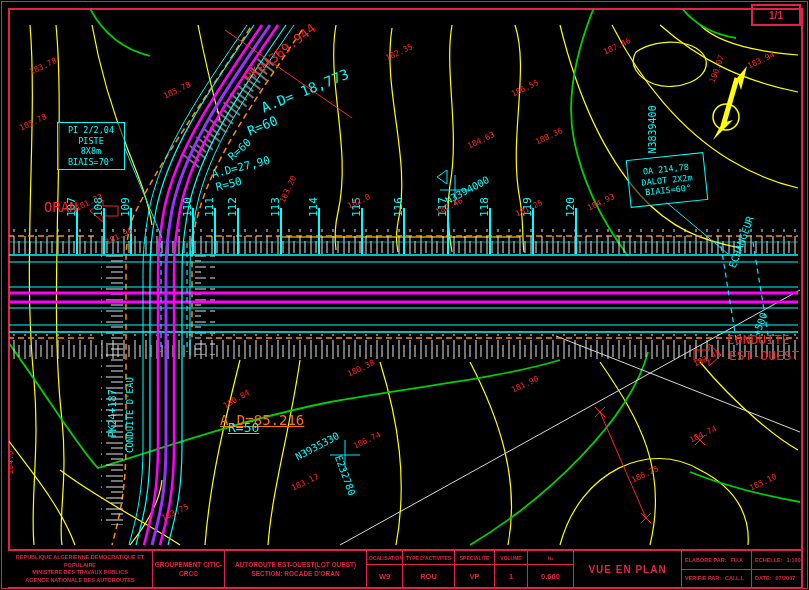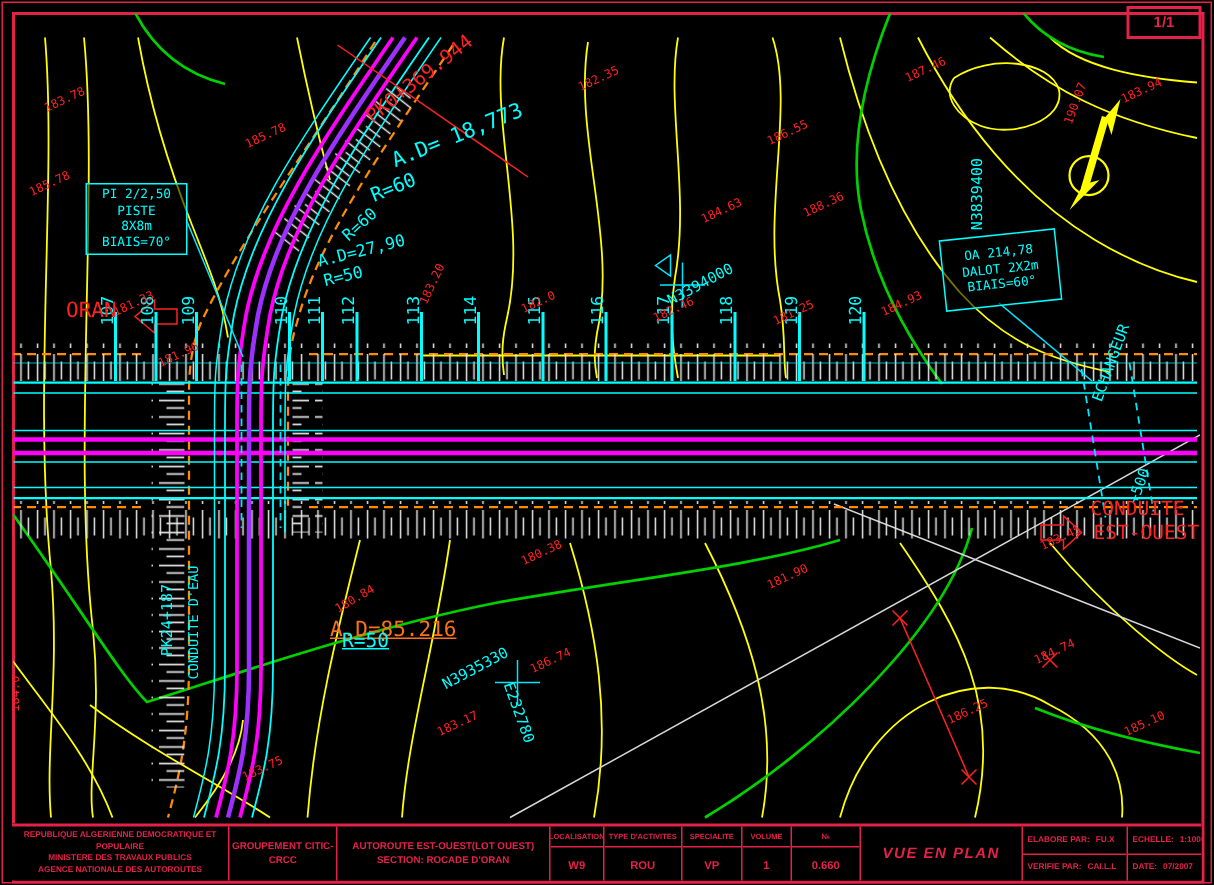--- a/index.html
+++ b/index.html
@@ -165,21 +165,21 @@
           <g>
             <path d="M737,78 L723,126" stroke="#ffff00" stroke-width="5" fill="none"></path>
             <path d="M713,140 L733,120 L722,123 Z" fill="#ffff00"></path>
             <path d="M737,78 L747,66 L741,90 Z" fill="#ffff00"></path>
             <circle cx="726" cy="117" r="13" stroke="#ffff00" stroke-width="1.5" fill="none"></circle>
           </g>
         </g>
       </svg>
 
       <div class="cadbox" id="pibox" style="left:57px;top:122px;width:66px;height:46px;">
-        <div>PI 2/2,50</div>
+        <div>PI 2/2,04</div>
         <div>PISTE</div>
         <div>8X8m</div>
         <div>BIAIS=70°</div>
       </div>
 
       <div class="cadbox" id="oabox" style="left:628px;top:156px;width:76px;height:46px;transform:rotate(-6deg);">
         <div>OA 214,78</div>
         <div>DALOT 2X2m</div>
         <div>BIAIS=60°</div>
       </div>
@@ -293,21 +293,21 @@
       <div class="tbv">VP</div>
     </div>
     <div class="tbc" style="width:33px;flex:none;">
       <div class="tbh">VOLUME</div>
       <div class="tbv">1</div>
     </div>
     <div class="tbc" style="width:46px;flex:none;">
       <div class="tbh">№</div>
       <div class="tbv">0.660</div>
     </div>
-    <div class="tbc" style="width:108px;flex:none;font-style:italic;">
+    <div class="tbc" style="width:108px;flex:none;">
       <div class="vuetitle">VUE EN PLAN</div>
     </div>
     <div class="tbc" style="width:70px;flex:none;">
       <div class="tbrow">
         <span>ELABORE PAR:</span>
         <span>FU.X</span>
       </div>
       <div class="tbrow">
         <span>VERIFIE PAR:</span>
         <span>CAI.L.L</span>

